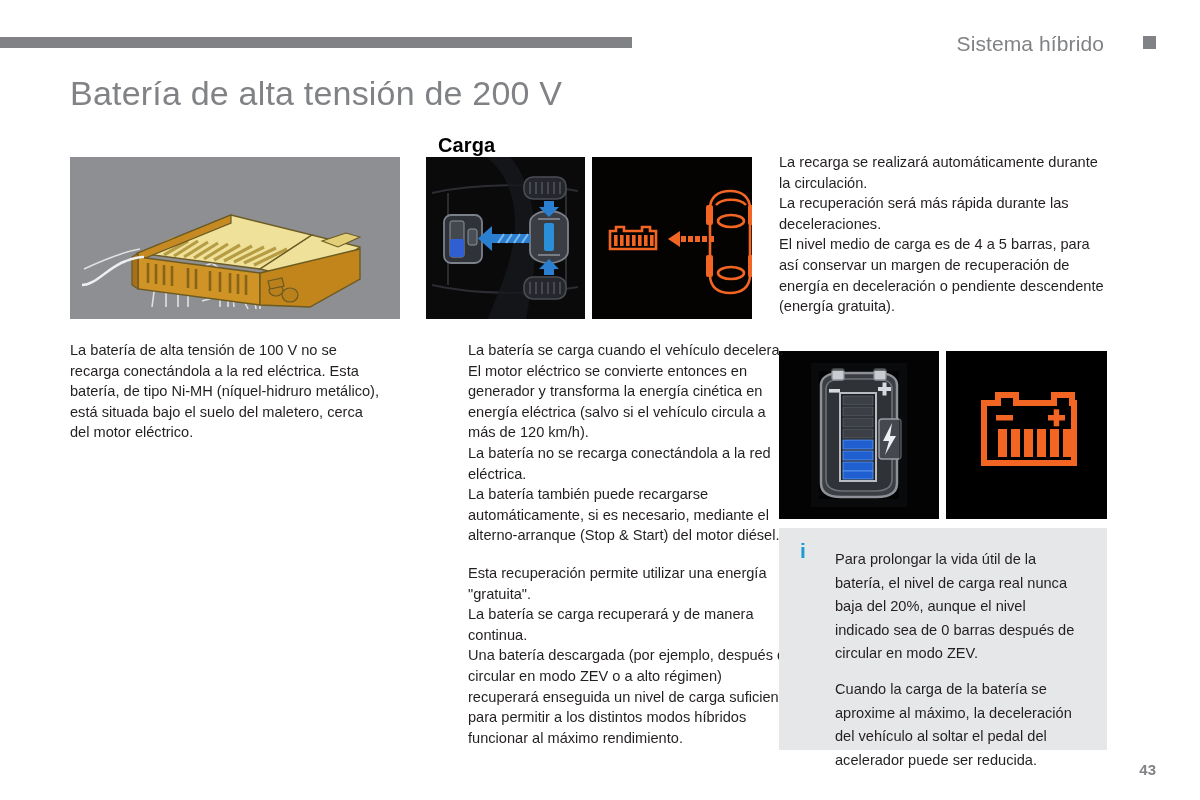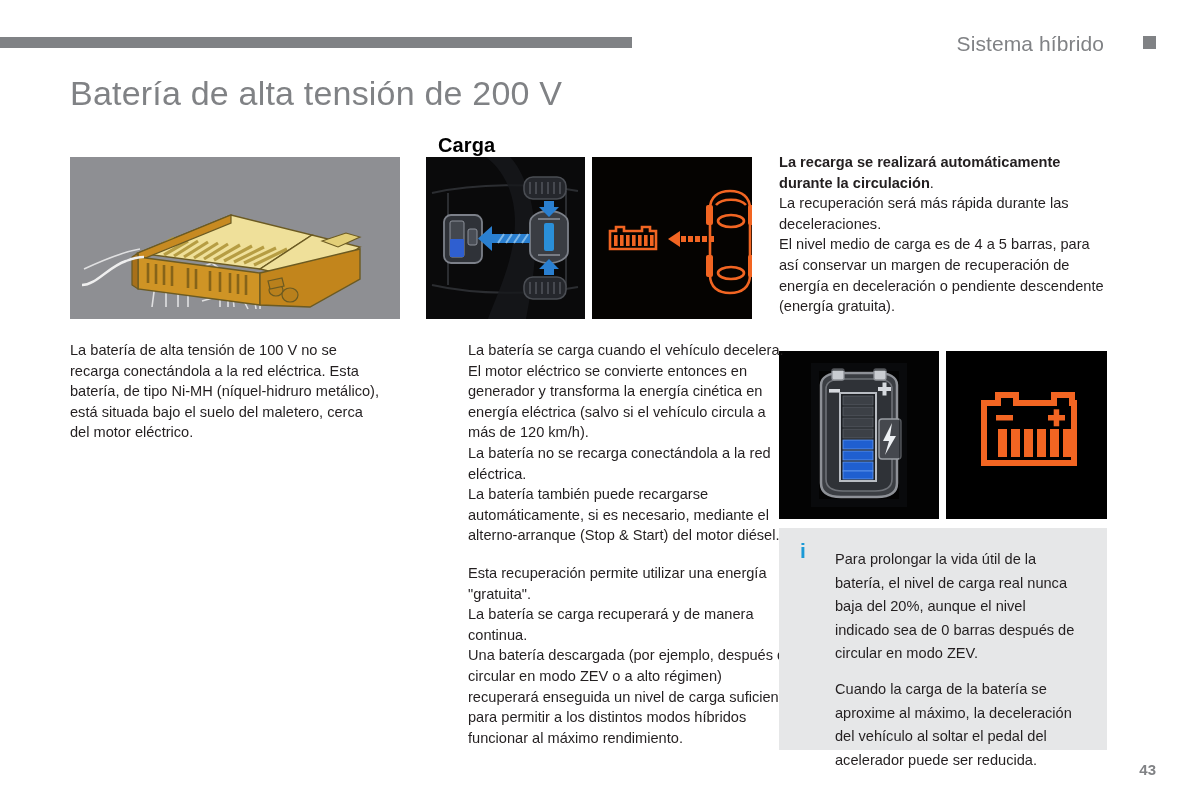--- a/index.html
+++ b/index.html
@@ -75,21 +75,21 @@
   }
 
   
   .body-text {
     font-size: 14.6px;
     line-height: 20.6px;
     color: #231f20;
   }
   .body-text p { margin: 0; }
   .body-text p + p.spaced { margin-top: 17px; }
-  .lead-bold { font-weight: bold; }
+  .lead-bold { font-weight: normal; }
 
   
   .figure { position: absolute; }
 
   
   .fig-battery-pack {
     left: 70px; top: 157px;
     width: 330px; height: 162px;
     background: #8e8f93;
     overflow: hidden;

